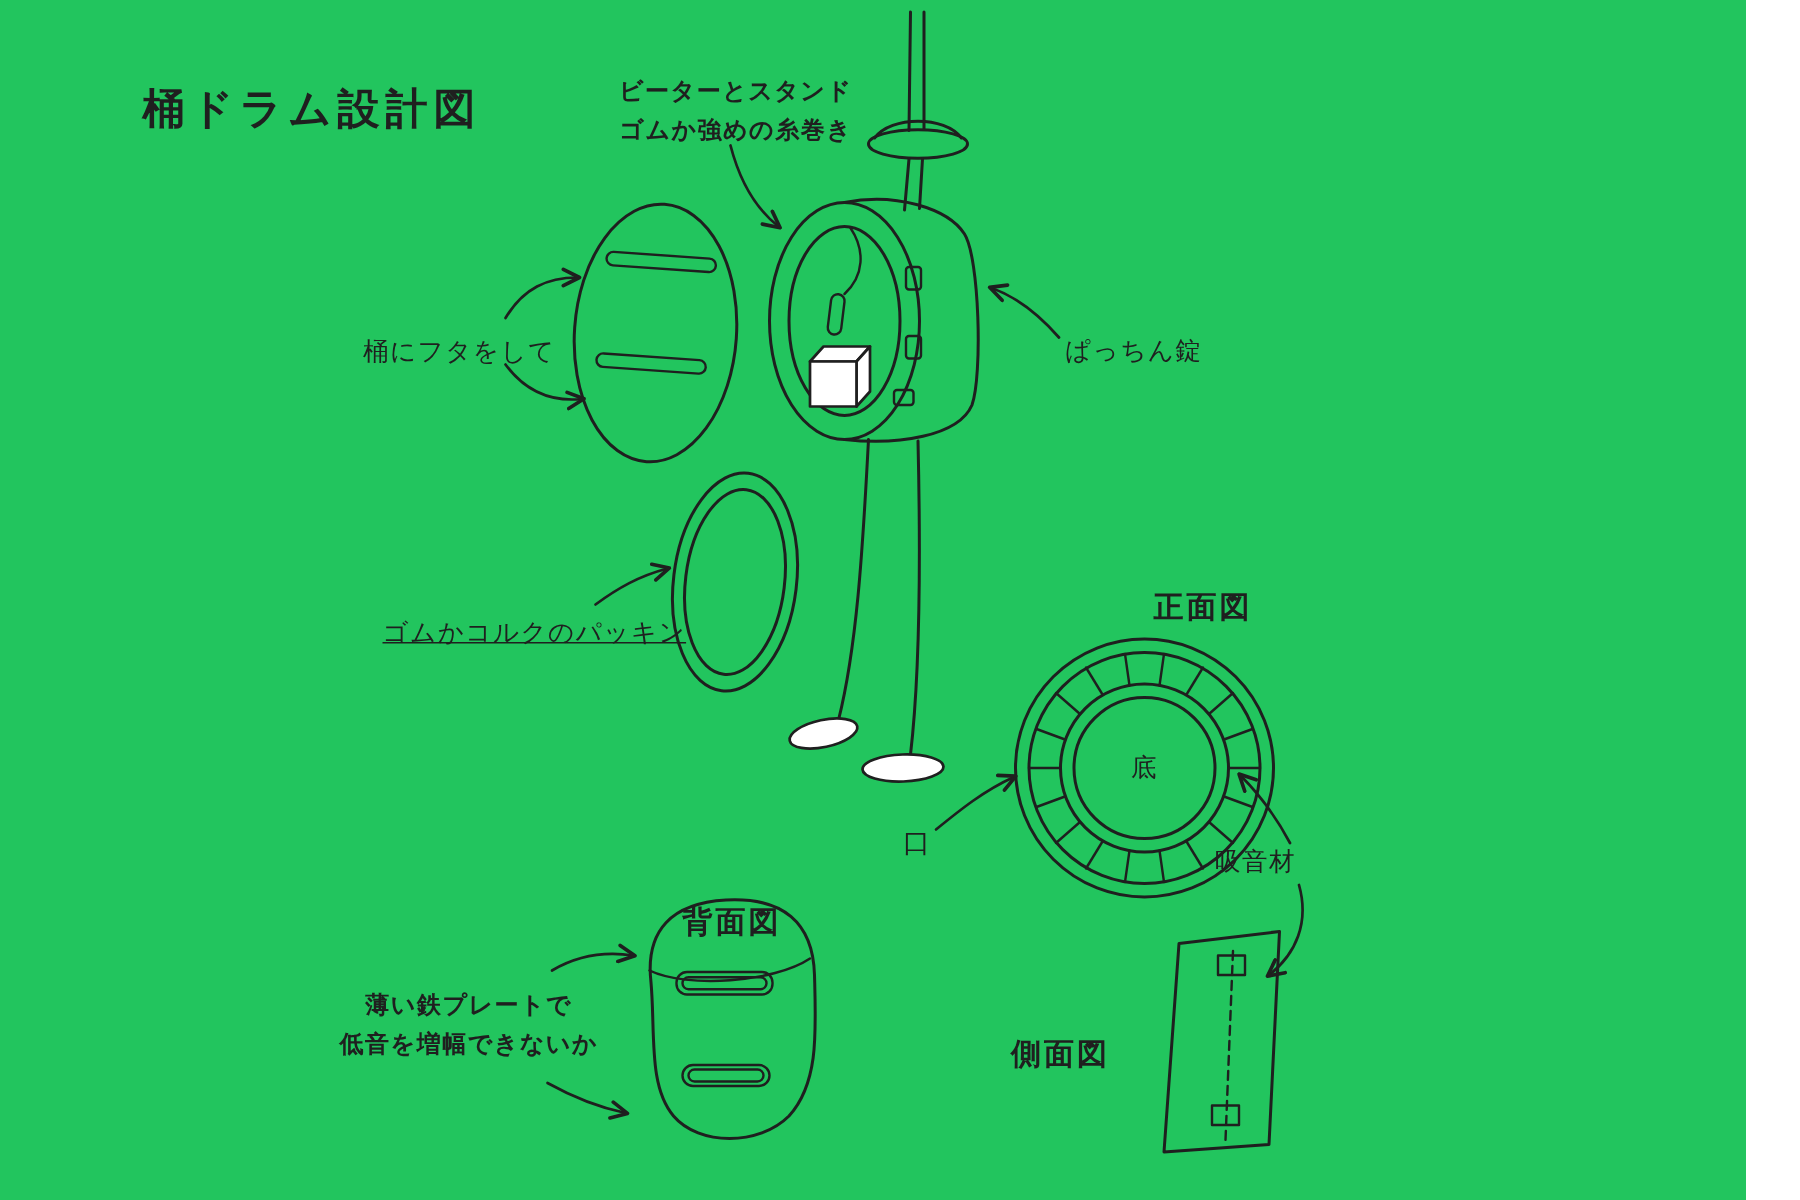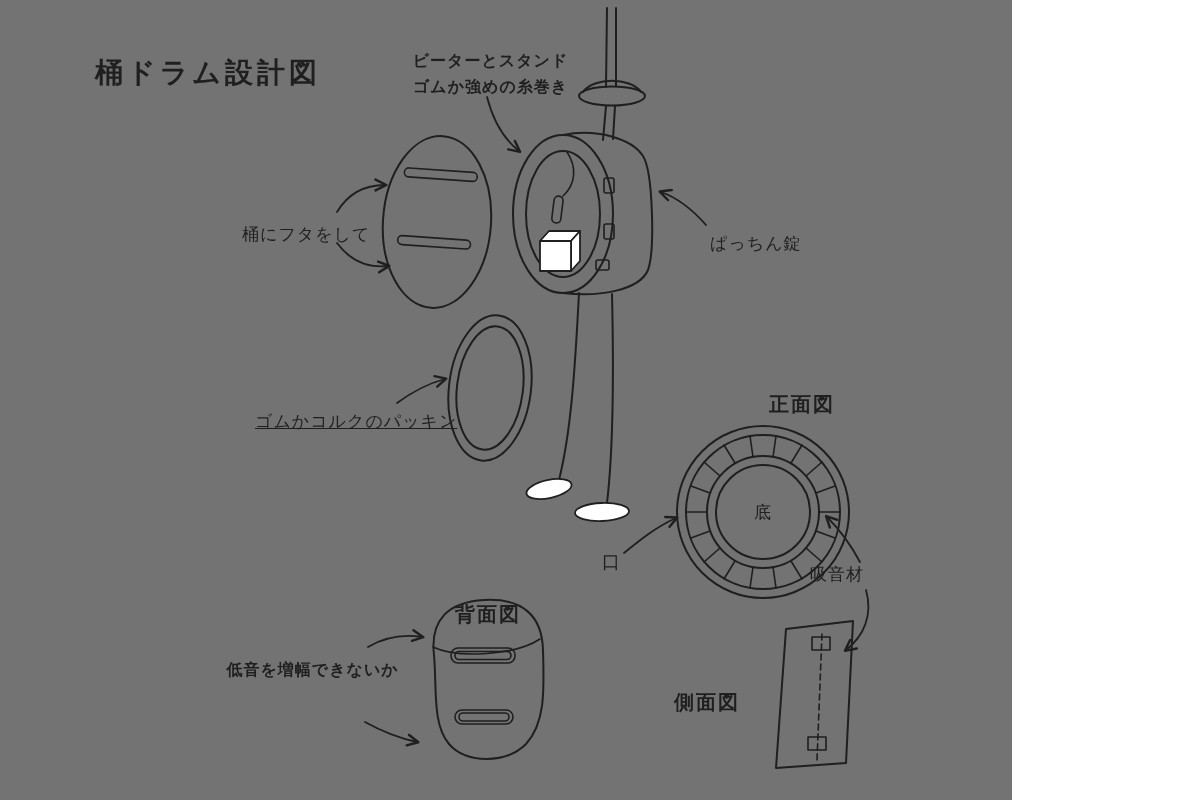--- a/index.html
+++ b/index.html
@@ -3,21 +3,21 @@
 <meta charset="utf-8">
 <style>
   html, body { margin: 0; padding: 0; }
   body {
     width: 1200px; height: 800px;
     background: #ffffff;
     font-family: "DejaVu Sans", sans-serif;
     color: #1f1f1f;
     overflow: hidden;
   }
-  .stage { position: relative; width: 1012px; height: 800px; background:#737373; }
+  .stage { position: relative; width: 1164px; height: 800px; background:#22c55e; }
   svg.canvas { position: absolute; left: 0; top: 0; }
   .lbl {
     position: absolute;
     color: #1f1f1f;
     font-size: 17px;
     white-space: nowrap;
     letter-spacing: 1px;
   }
   .title {
     position: absolute;
@@ -150,32 +150,33 @@
 
   <div class="lbl note" style="left:393px; top:48px; width:195px;">
     <div>ビーターとスタンド</div>
     <div>ゴムか強めの糸巻き</div>
   </div>
 
   <div class="lbl" style="left:242px; top:223px;">桶にフタをして</div>
 
   <div class="lbl" style="left:255px; top:410px;text-decoration:underline;">ゴムかコルクのパッキン</div>
 
-  <div class="lbl" style="left:710px; top:232px;">ぱっちん錠</div>
+  <div class="lbl" style="left:710px; top:222px;">ぱっちん錠</div>
 
 
   <div class="lbl viewlabel" style="left:733px; top:391px;margin-left:36px;">正面図</div>
 
   <div class="lbl center-abs" style="left:763px; top:512px;">底</div>
 
   <div class="lbl" style="left:602px; top:550px; font-size:18px;">口</div>
 
   <div class="lbl" style="left:810px; top:563px;">吸音材</div>
 
   <div class="lbl viewlabel" style="left:455px; top:601px;">背面図</div>
 
   <div class="lbl note" style="left:215px; top:657px; width:195px;">
+    <div>薄い鉄プレートで</div>
     <div>低音を増幅できないか</div>
   </div>
 
   <div class="lbl viewlabel" style="left:674px; top:689px;">側面図</div>
 
 </div>
 
 </body></html>

